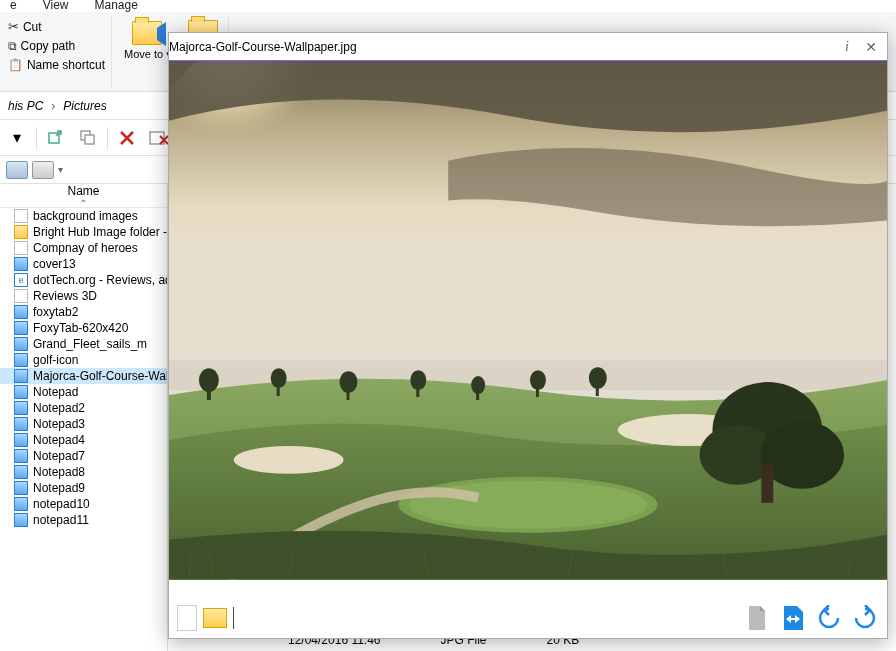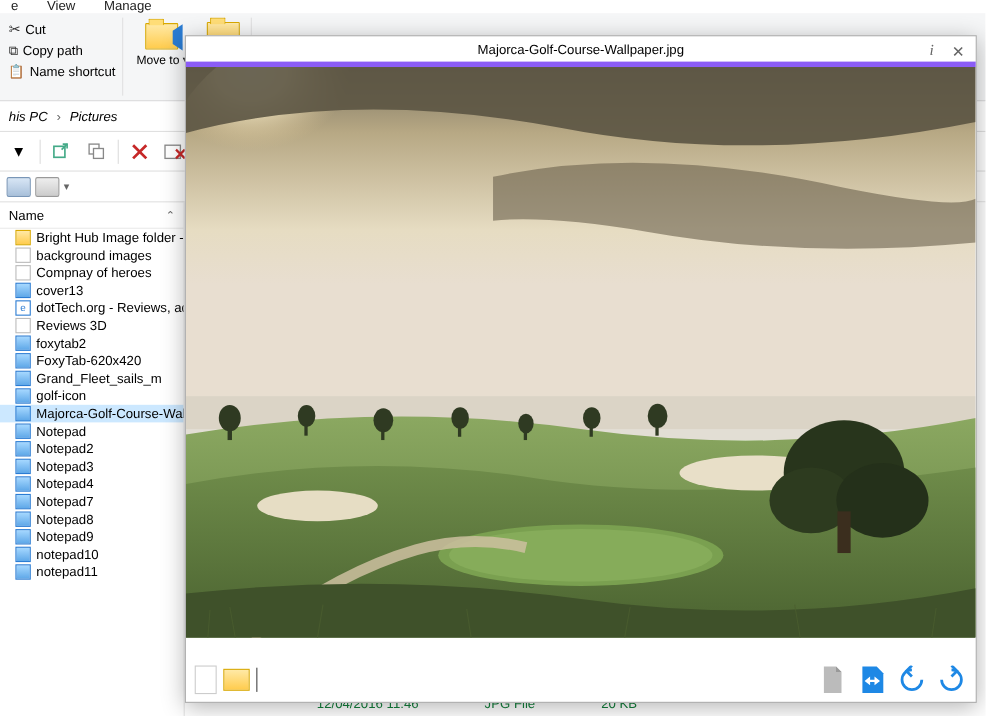--- a/index.html
+++ b/index.html
@@ -28,36 +28,36 @@
 .tb-btn { width: 26px; height: 26px; display:flex; align-items:center; justify-content:center; border:1px solid transparent; cursor:pointer; }
 .tb-sep { width:1px; height:22px; background:#ddd; }
 
 
 .drives { height: 28px; display:flex; align-items:center; padding:2px 6px; border-bottom:1px solid #e0e0e0; gap:4px; }
 .drive { width:22px; height:18px; background:linear-gradient(#d8e6f5,#a8c0da); border:1px solid #7996b7; border-radius:2px; }
 
 
 .content { display:flex; height: calc(651px - 12px - 80px - 28px - 36px - 28px); position:relative; }
 .left-pane { width: 168px; border-right:1px solid #e0e0e0; overflow:hidden; }
-.name-header { height:24px; display:flex; align-items:center; justify-content:space-between; font-size:12px; padding:0 8px; border-bottom:1px solid #eaeaea; cursor:pointer; }
+.name-header { height:24px; display:flex; align-items:center; justify-content:space-between; font-size:12px; padding:0 8px; border-bottom:1px solid #eaeaea; cursor:pointer;flex-direction:column; }
 .file-list { font-size:12px; }
 .file-row { display:flex; align-items:center; gap:5px; padding:1px 4px 1px 14px; cursor:pointer; white-space:nowrap; overflow:hidden; }
 .file-row.selected { background:#cce8ff; }
 .fi { width:14px; height:14px; flex-shrink:0; border:1px solid; display:inline-block; }
 .fi-txt { background:#fff; border-color:#bbb; }
 .fi-folder { background:linear-gradient(#ffe9a6,#ffcc4d); border-color:#d9a800; }
 .fi-img { background:linear-gradient(#a6d8ff,#5fa8e8); border-color:#2b7cd3; }
 .fi-url { background:#fff; border-color:#2b7cd3; color:#2b7cd3; font-size:9px; text-align:center; line-height:12px; }
 
 .right-pane { flex:1; position:relative; background:#fff; font-size:12px; }
-.data-row { position:absolute; left:120px; display:flex; gap:60px; color:#15803d;justify-content:space-between; }
+.data-row { position:absolute; left:120px; display:flex; gap:60px; color:#000000;justify-content:space-between; }
 
 
 .preview-window { position:absolute; left:168px; top:32px; right:8px; bottom:12px; background:#fff; border:1px solid #aaa; box-shadow:0 4px 20px rgba(0,0,0,0.3); display:flex; flex-direction:column; }
-.preview-title { height:28px; display:flex; align-items:center; justify-content:center; font-size:12px; position:relative; border-bottom:5px solid #8b5cf6; }
+.preview-title { height:28px; display:flex; align-items:center; font-size:12px; position:relative; border-bottom:1px solid #8b5cf6; }
 .preview-close, .preview-info { position:absolute; top:4px; width:20px; height:20px; display:flex; align-items:center; justify-content:center; cursor:pointer; color:#666; font-size:14px; }
 .preview-close { right:6px; }
 .preview-info { right:30px; font-family:serif; font-style:italic; }
 .preview-image { flex:1; position:relative; overflow:hidden; }
 .golf-scene { position:absolute; inset:0; }
 .preview-bottom { height:40px; display:flex; align-items:center; padding:4px 8px; gap:8px; }
 .pb-left { display:flex; gap:6px; align-items:center; }
 .pb-icon { width:20px; height:26px; }
 .pb-spacer { flex:1; }
 .pb-right { display:flex; gap:8px; align-items:center; }
@@ -145,26 +145,26 @@
 </div>
 
 <div class="content">
   <div class="left-pane">
     <div class="name-header">
       <span>Name</span>
       <span style="font-size:10px;color:#666;">⌃</span>
     </div>
     <div class="file-list" id="file-list">
         <div class="file-row">
+          <span class="fi fi-txt"></span>
+          <span>background images</span>
+        </div>
+        <div class="file-row">
           <span class="fi fi-folder"></span>
           <span>Bright Hub Image folder -</span>
-        </div>
-        <div class="file-row">
-          <span class="fi fi-txt"></span>
-          <span>background images</span>
         </div>
         <div class="file-row">
           <span class="fi fi-txt"></span>
           <span>Compnay of heroes</span>
         </div>
         <div class="file-row">
           <span class="fi fi-img"></span>
           <span>cover13</span>
         </div>
         <div class="file-row">

